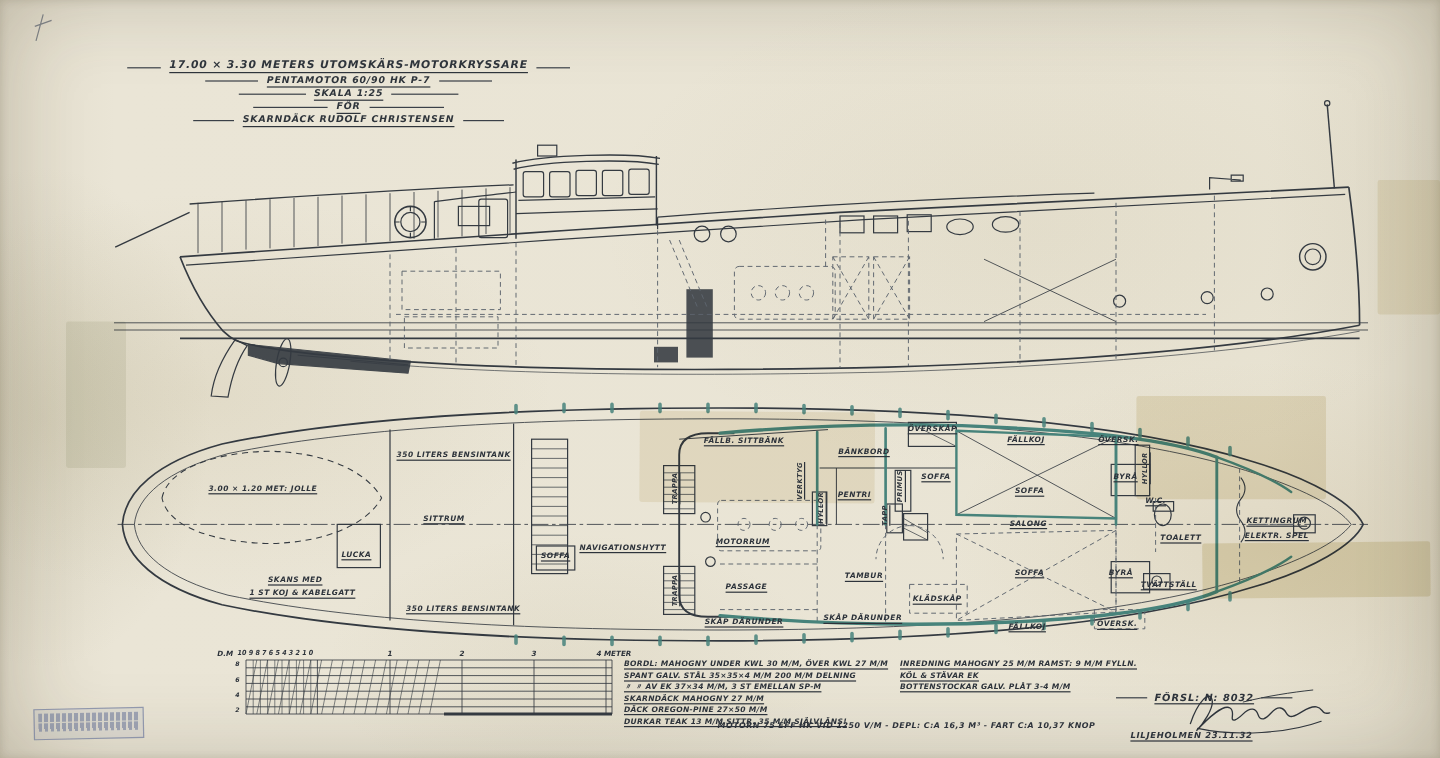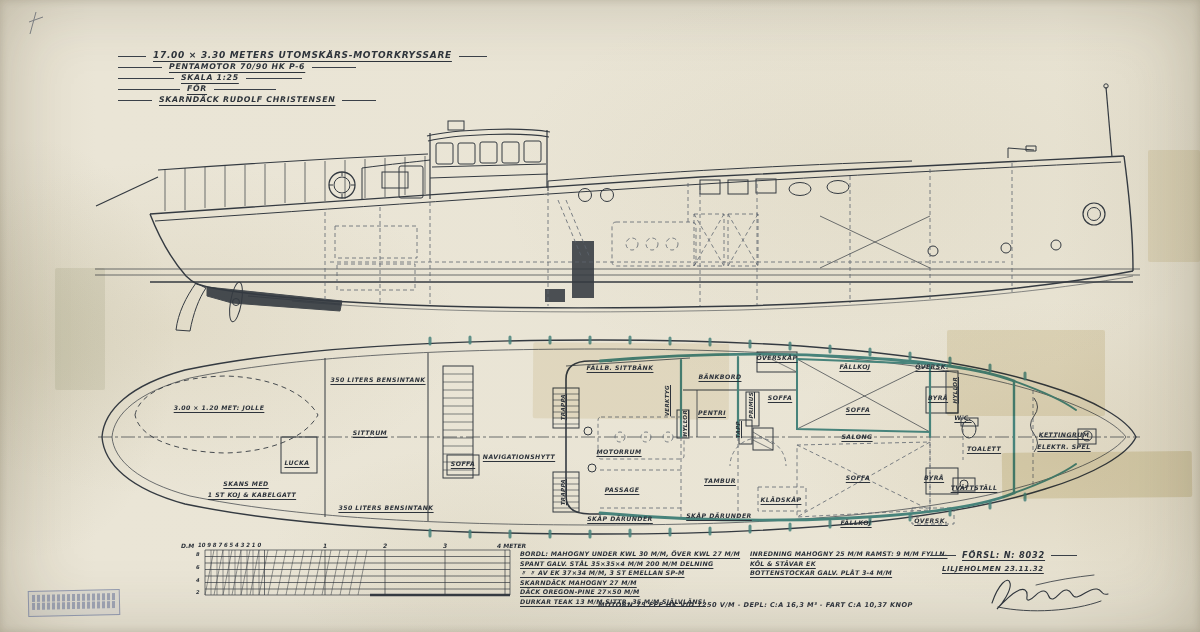--- a/index.html
+++ b/index.html
@@ -20,37 +20,37 @@
   svg{position:absolute;left:0;top:0;z-index:1;}
   .tape{position:absolute;z-index:2;mix-blend-mode:multiply;border-radius:2px;}
   .labels{position:absolute;inset:0;z-index:3;}
   .lbl{position:absolute;transform:translateX(-50%);
     font:italic 600 6.2px "DejaVu Sans",sans-serif;letter-spacing:.45px;color:#2d333b;
     text-decoration:underline;text-underline-offset:1.8px;white-space:nowrap;}
   .vlbl{position:absolute;font:italic 600 5.6px "DejaVu Sans",sans-serif;letter-spacing:.3px;
     color:#2d333b;writing-mode:vertical-rl;transform:rotate(180deg);
     text-decoration:underline;white-space:nowrap;}
   .titleblock{position:absolute;left:118px;top:50px;width:345px;z-index:3;display:flex;flex-direction:column;gap:2px;}
-  .trow{display:flex;align-items:center;justify-content:flex-start;gap:7px;}
+  .trow{display:flex;align-items:center;justify-content:center;gap:7px;}
   .tline{height:0;border-top:1.4px solid #3a4048;flex:0 0 auto;transform:translateY(1px);}
   .ttext{font:italic 600 7.8px "DejaVu Sans",sans-serif;letter-spacing:.7px;color:#2e343b;
     text-decoration:underline;text-underline-offset:2.5px;white-space:nowrap;}
   .big{font-size:9px;}
   .notes{position:absolute;z-index:3;}
   .nline{font:italic 600 6.3px "DejaVu Sans",sans-serif;letter-spacing:.25px;color:#2d333b;
     line-height:9.6px;text-decoration:underline;text-underline-offset:1.8px;white-space:nowrap;}
   .machinery{position:absolute;left:598px;top:601px;z-index:3;
     font:italic 600 6.6px "DejaVu Sans",sans-serif;letter-spacing:.4px;color:#2d333b;
     text-underline-offset:2px;white-space:nowrap;}
-  .footerblock{position:absolute;left:930px;top:550px;width:150px;z-index:3;}
+  .footerblock{position:absolute;left:930px;top:576px;width:150px;z-index:3;}
   .forslrow{display:flex;align-items:center;gap:6px;}
   .fline{height:0;border-top:1.3px solid #3a4048;flex:0 0 26px;}
   .forsl{font:italic 700 8.2px "DejaVu Sans",sans-serif;letter-spacing:.8px;color:#2d333b;
     text-decoration:underline;text-underline-offset:2.4px;white-space:nowrap;}
-  .placedate{margin-top:5px;margin-left:12px;font:italic 600 7px "DejaVu Sans",sans-serif;
+  .placedate{margin-top:23px;margin-left:12px;font:italic 600 7px "DejaVu Sans",sans-serif;
     letter-spacing:.6px;color:#2d333b;text-decoration:underline;text-underline-offset:2px;white-space:nowrap;}
   .sc{position:absolute;z-index:3;font:italic 600 6px "DejaVu Sans",sans-serif;color:#2d333b;white-space:nowrap;}
   .stamp{position:absolute;left:28px;top:590px;width:92px;height:26px;z-index:4;
     border:1px solid rgba(85,100,145,.55);background:rgba(120,135,180,.10);
     transform:rotate(-1.2deg);padding:2px 3px;box-sizing:border-box;}
   .stampline{height:7px;margin:1px 0;
     background:repeating-linear-gradient(90deg,rgba(80,95,140,.45) 0 3px,transparent 3px 5px);}
 </style>
 </head>
 <body>
@@ -256,21 +256,21 @@
   </svg>
 
   <div class="titleblock">
     <div class="trow">
         <span class="tline" style="width:28px"></span>
         <span class="ttext big">17.00 × 3.30 METERS UTOMSKÄRS-MOTORKRYSSARE</span>
         <span class="tline" style="width:28px"></span>
       </div>
     <div class="trow">
         <span class="tline" style="width:44px"></span>
-        <span class="ttext">PENTAMOTOR 70/90 HK P-6</span>
+        <span class="ttext">PENTAMOTOR 60/90 HK P-7</span>
         <span class="tline" style="width:44px"></span>
       </div>
     <div class="trow">
         <span class="tline" style="width:56px"></span>
         <span class="ttext">SKALA 1:25</span>
         <span class="tline" style="width:56px"></span>
       </div>
     <div class="trow">
         <span class="tline" style="width:62px"></span>
         <span class="ttext">FÖR</span>

